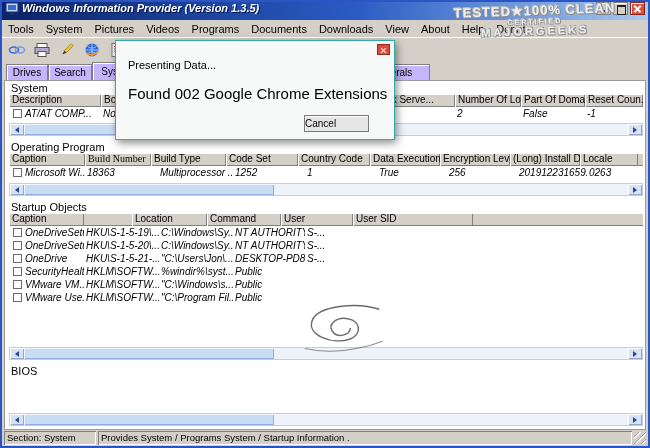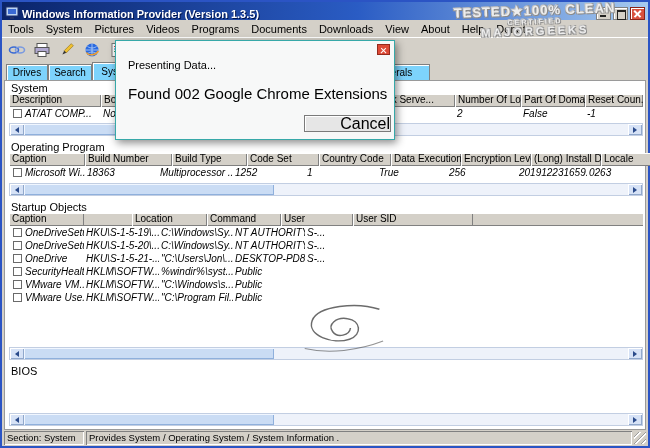--- a/index.html
+++ b/index.html
@@ -4,21 +4,21 @@
 <style>
   * { margin:0; padding:0; box-sizing:border-box; }
   html,body { width:650px; height:448px; overflow:hidden; }
   body { font-family:"Liberation Sans", sans-serif; background:#fff; position:relative; }
 
   .window { position:absolute; inset:0; background:#d4d0c8; border:2px solid #2b54c4; }
 
   
   .titlebar { position:absolute; left:0; top:0; right:0; height:18px;
     background:linear-gradient(90deg,#0a246a 0%,#2a5cc4 55%,#a6caf0 100%);
-    display:flex; align-items:flex-end; padding:0 3px; }
+    display:flex; align-items:flex-start; padding:0 3px;font-style:italic; }
   .titlebar .appicon { width:14px; height:14px; margin-right:3px; flex:none; }
   .titlebar .title { color:#fff; font-size:11px; font-weight:bold; text-shadow:1px 1px 0 #00134a;
     white-space:nowrap; overflow:hidden; flex:1; }
   .winbtns { display:flex; gap:2px; flex:none; }
   .winbtn { width:15px; height:13px; background:#d4d0c8; border:1px solid #808080;
     box-shadow:inset 1px 1px 0 #fff; position:relative; }
   .winbtn.min::after { content:""; position:absolute; left:3px; bottom:2px; width:6px; height:2px; background:#222; }
   .winbtn.max::after { content:""; position:absolute; left:3px; top:2px; width:7px; height:7px; border:1px solid #222; border-top-width:2px; }
   .winbtn.close { background:#d8513e; border-color:#8a2318; }
   .winbtn.close::before, .winbtn.close::after { content:""; position:absolute; left:2px; top:5px; width:9px; height:1.6px; background:#fff; }
@@ -30,21 +30,21 @@
     display:flex; align-items:center; font-size:11px; color:#000; }
   .menu-item { padding:1px 6px; cursor:default; }
 
   
   .toolbar { position:absolute; left:0; top:35px; right:0; height:25px; background:#d4d0c8;
     border-top:1px solid #fff; display:flex; align-items:center; padding-left:3px; gap:2px; }
   .tbtn { width:23px; height:21px; display:flex; align-items:center; justify-content:center; }
 
   
   .tabstrip { position:absolute; left:0; top:60px; right:0; height:18px; }
-  .tab { position:absolute; top:2px; height:16px; background:#7dd3fc;
+  .tab { position:absolute; top:2px; height:16px; background:#c4b5fd;
     border:1px solid #808080; border-bottom:none; box-shadow:inset 1px 1px 0 #fff;
     font-size:10px; line-height:15px; text-align:center; overflow:hidden; white-space:nowrap; }
   .tab:nth-child(1){ left:4px;  width:42px; }
   .tab:nth-child(2){ left:46px; width:44px; }
   .tab:nth-child(3){ left:90px; width:52px; top:0; height:18px; line-height:17px; z-index:2; }
   .tab:nth-child(4){ left:342px; width:86px; }
 
   
   .content { position:absolute; left:2px; top:78px; width:642px; height:350px;
     background:#fff; border:1px solid #9a9a9a; z-index:1; }
@@ -89,23 +89,23 @@
   
   .dialog { position:absolute; left:113px; top:38px; width:280px; height:100px;
     background:#f7f8f8; border:1px solid #36a8a8; box-shadow:2px 3px 8px rgba(0,0,0,0.45); z-index:10; }
   .dlg-close { position:absolute; top:3px; right:4px; width:13px; height:11px;
     background:#dd4a36; border:1px solid #952a1c; }
   .dlg-close::before, .dlg-close::after { content:""; position:absolute; left:2px; top:4.5px; width:7px; height:1.4px; background:#fff; }
   .dlg-close::before { transform:rotate(45deg); }
   .dlg-close::after  { transform:rotate(-45deg); }
   .dlg-title { position:absolute; left:12px; top:18px; font-size:11px; color:#000; }
   .dlg-msg   { position:absolute; left:12px; top:44px; font-size:15px; color:#000; }
-  .dlg-cancel { position:absolute; left:188px; top:74px; width:87px; height:17px;
+  .dlg-cancel { position:absolute; left:188px; top:74px; width:65px; height:17px;
     background:#e6e6e6; border:1px solid #7a7a7a; box-shadow:inset 1px 1px 0 #fff;
-    font-size:16px; text-align:right; line-height:15px; }
+    font-size:10px; text-align:left; line-height:15px; }
 
   
   .watermark { position:absolute; top:1px; right:2px; width:222px; text-align:center;
     transform:rotate(-2deg); z-index:4; pointer-events:none;
     color:#ededed; font-weight:bold;
     text-shadow:1px 1px 0 #8a8a8a, -1px -1px 0 #c6c6c6, 1px -1px 0 #9a9a9a, -1px 1px 0 #9a9a9a; }
   .wm1 { font-size:13px; letter-spacing:1px; }
   .wm2 { font-size:7px; letter-spacing:2px; }
   .wm3 { font-size:11px; letter-spacing:3px; }
 
@@ -238,21 +238,21 @@
       <span class="sthumb"></span>
       <span class="sbtn right">
           <span class="tri-r"></span>
         </span>
     </div>
 
     <div id="lbl-os" class="section-label">Operating Program</div>
     <div id="tbl-os" class="table">
       <div class="thead">
           <div class="th" style="width: 76px;">Caption</div>
-          <div class="th" style="width: 87px;">Build Number</div>
+          <div class="th" style="width: 66px; font-family: Liberation Serif, serif;">Build Number</div>
           <div class="th" style="width: 75px;">Build Type</div>
           <div class="th" style="width: 72px;">Code Set</div>
           <div class="th" style="width: 72px;">Country Code</div>
           <div class="th" style="width: 70px;">Data Execution ...</div>
           <div class="th" style="width: 70px;">Encryption Level</div>
           <div class="th" style="width: 70px;">(Long) Install D...</div>
           <div class="th" style="width: 58px;">Locale</div>
         </div>
         <div class="tbody">
           <div class="tr">
@@ -438,22 +438,22 @@
         </span>
     </div>
 
     <svg class="swirl" viewBox="0 0 90 60">
       <path d="M84,10 C60,2 18,6 12,22 C6,38 34,48 52,42 C66,37 64,22 50,20 C38,18 28,26 34,34 C39,41 52,38 53,30" stroke="#3a3a3a" fill="none" stroke-width="1.6" opacity="0.75"></path>
       <path d="M4,52 C30,58 62,54 88,44" stroke="#3a3a3a" fill="none" stroke-width="1.1" opacity="0.55"></path>
     </svg>
   </div>
 
   <div class="statusbar">
-    <span class="spanel" style="width:80px;">Section: System</span>
-    <span class="spanel grow">Provides System / Operating System / System Information .</span>
+    <span class="spanel" style="width:92px;">Section: System</span>
+    <span class="spanel grow">Provides System / Programs System / Startup Information .</span>
     <span class="grip"></span>
   </div>
 
   <div class="watermark">
     <div class="wm1">TESTED★100% CLEAN</div>
     <div class="wm2">CERTIFIED</div>
     <div class="wm3">MAJORGEEKS</div>
   </div>
 
   <div class="dialog">

